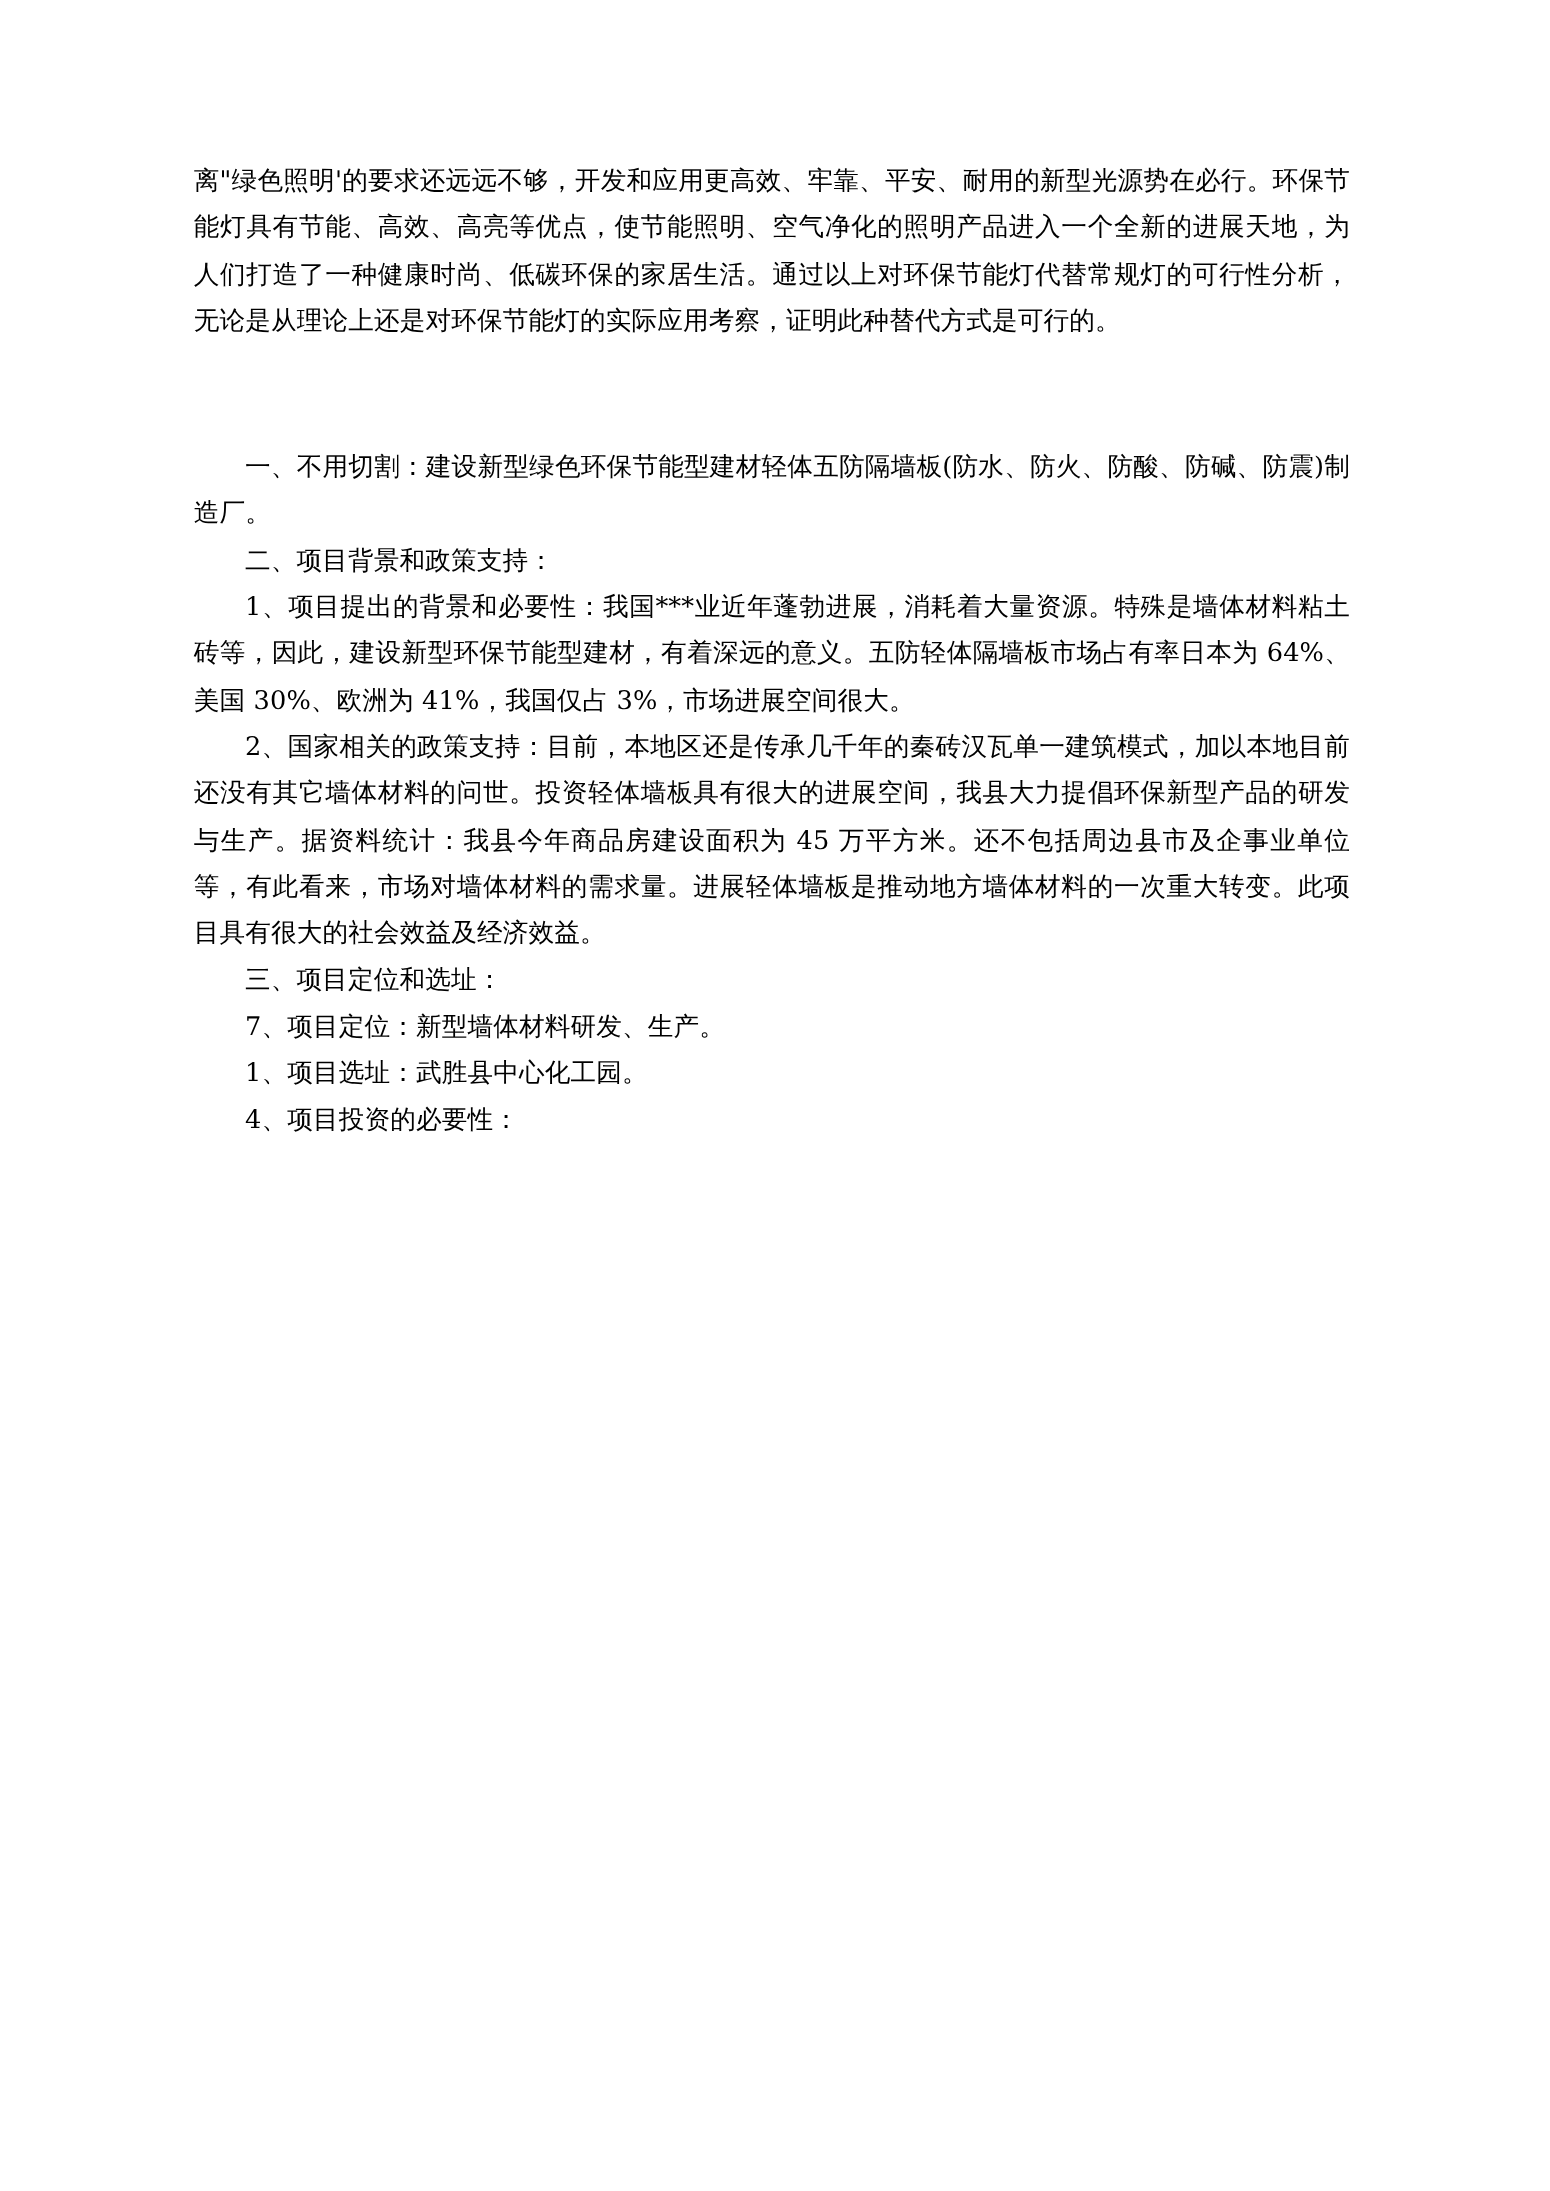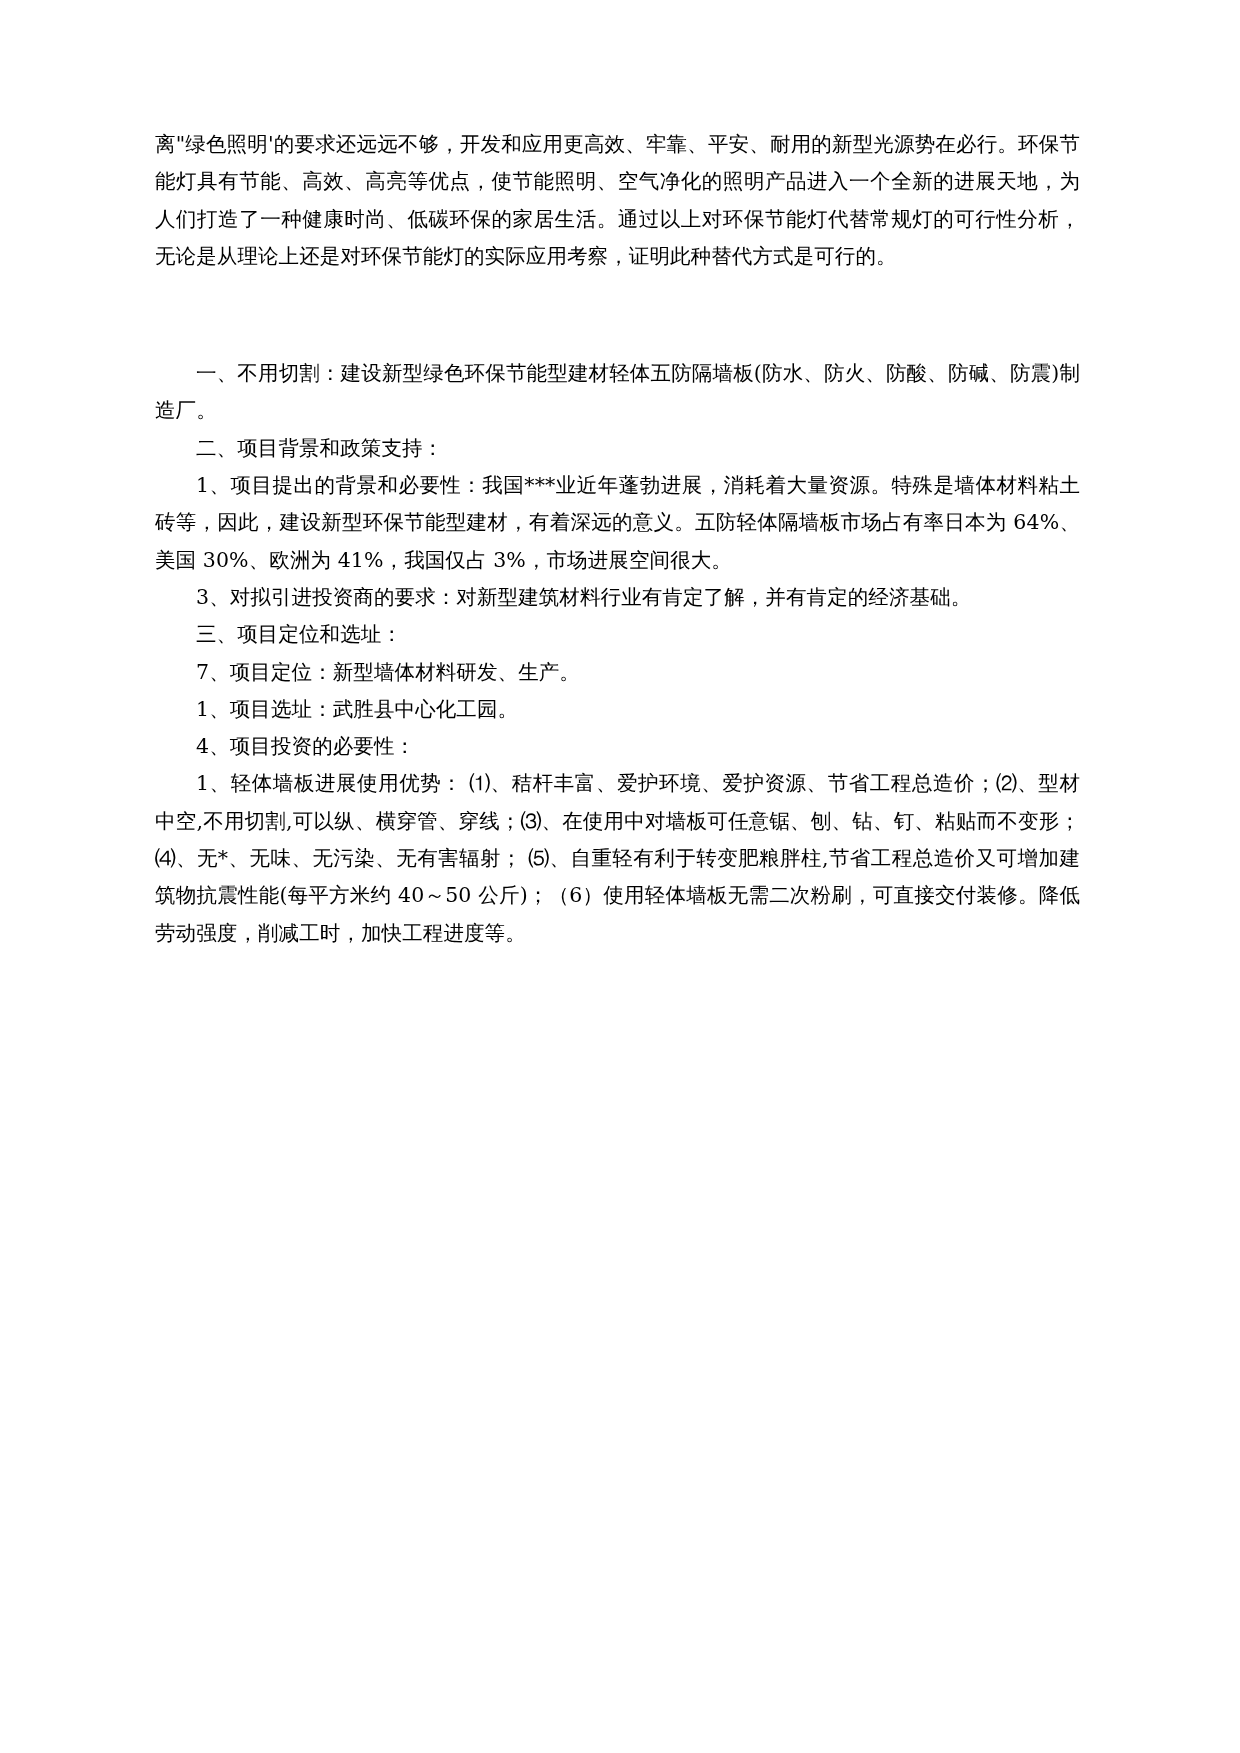--- a/index.html
+++ b/index.html
@@ -78,29 +78,28 @@
     <p class="para flush nolast">离"绿色照明'的要求还远远不够，开发和应用更高效、牢靠、平安、耐用的新型光源势在必行。环保节能灯具有节能、高效、高亮等优点，使节能照明、空气净化的照明产品进入一个全新的进展天地，为人们打造了一种健康时尚、低碳环保的家居生活。通过以上对环保节能灯代替常规灯的可行性分析，无论是从理论上还是对环保节能灯的实际应用考察，证明此种替代方式是可行的。</p>
 
     <div class="block-gap"></div>
 
     <p class="para indent nolast">一、不用切割：建设新型绿色环保节能型建材轻体五防隔墙板(防水、防火、防酸、防碱、防震)制造厂。</p>
 
     <p class="para indent nolast">二、项目背景和政策支持：</p>
 
     <p class="para indent nolast">1、项目提出的背景和必要性：我国***业近年蓬勃进展，消耗着大量资源。特殊是墙体材料粘土砖等，因此，建设新型环保节能型建材，有着深远的意义。五防轻体隔墙板市场占有率日本为 64%、美国 30%、欧洲为 41%，我国仅占 3%，市场进展空间很大。</p>
 
+    <p class="para indent nolast">2、国家相关的政策支持：目前，本地区还是传承几千年的秦砖汉瓦单一建筑模式，加以本地目前还没有其它墙体材料的问世。投资轻体墙板具有很大的进展空间，我县大力提倡环保新型产品的研发与生产。据资料统计：我县今年商品房建设面积为 45 万平方米。还不包括周边县市及企事业单位等，有此看来，市场对墙体材料的需求量。进展轻体墙板是推动地方墙体材料的一次重大转变。此项目具有很大的社会效益及经济效益。</p>
 
-    <p class="para indent nolast">3、对拟引进投资商的要求：对新型建筑材料行业有肯定了解，并有肯定的经济基础。</p>
 
     <p class="para indent nolast">三、项目定位和选址：</p>
 
     <p class="para indent nolast">7、项目定位：新型墙体材料研发、生产。</p>
 
     <p class="para indent nolast">1、项目选址：武胜县中心化工园。</p>
 
 
     <p class="para indent nolast">4、项目投资的必要性：</p>
 
-    <p class="para indent nolast">1、轻体墙板进展使用优势： ⑴、秸杆丰富、爱护环境、爱护资源、节省工程总造价；⑵、型材中空,不用切割,可以纵、横穿管、穿线；⑶、在使用中对墙板可任意锯、刨、钻、钉、粘贴而不变形；⑷、无*、无味、无污染、无有害辐射； ⑸、自重轻有利于转变肥粮胖柱,节省工程总造价又可增加建筑物抗震性能(每平方米约 40～50 公斤)；（6）使用轻体墙板无需二次粉刷，可直接交付装修。降低劳动强度，削减工时，加快工程进度等。</p>
 
 
   </div>
 </div>
 
 </body></html>

